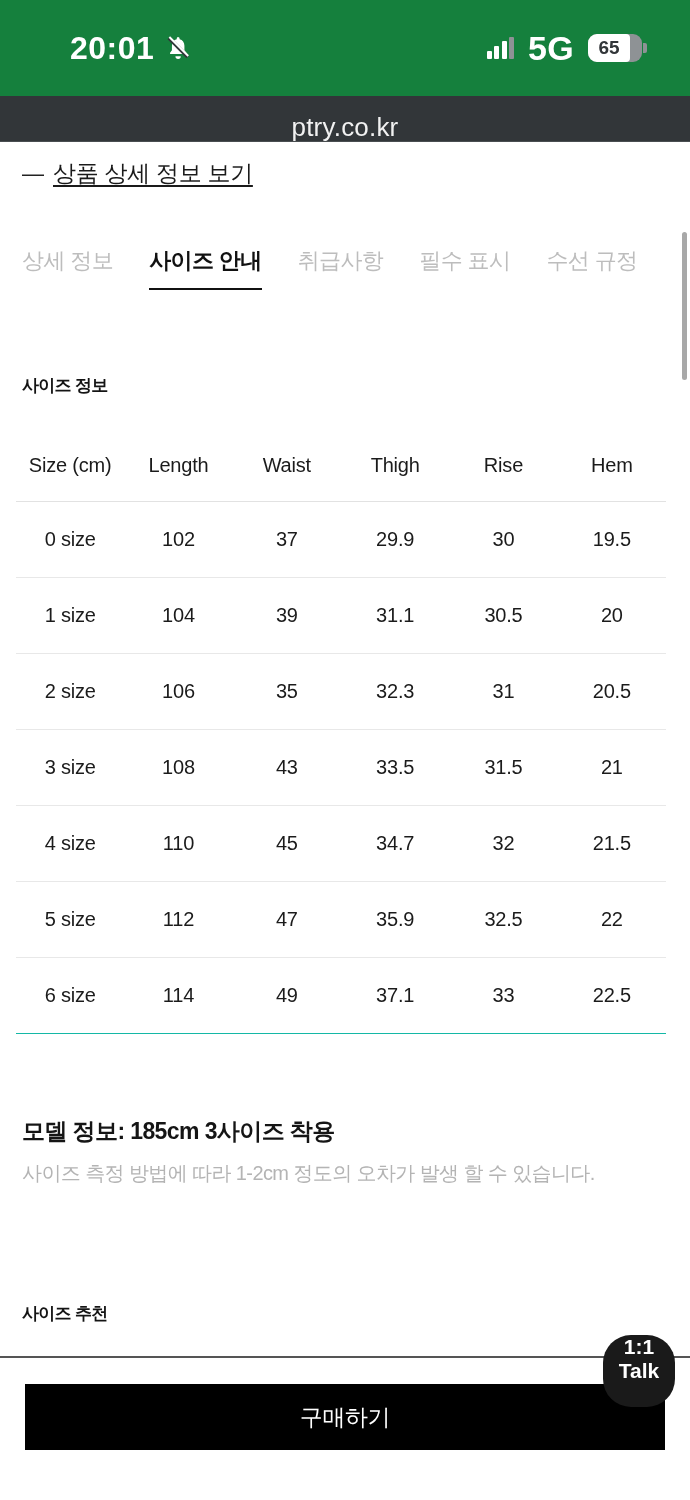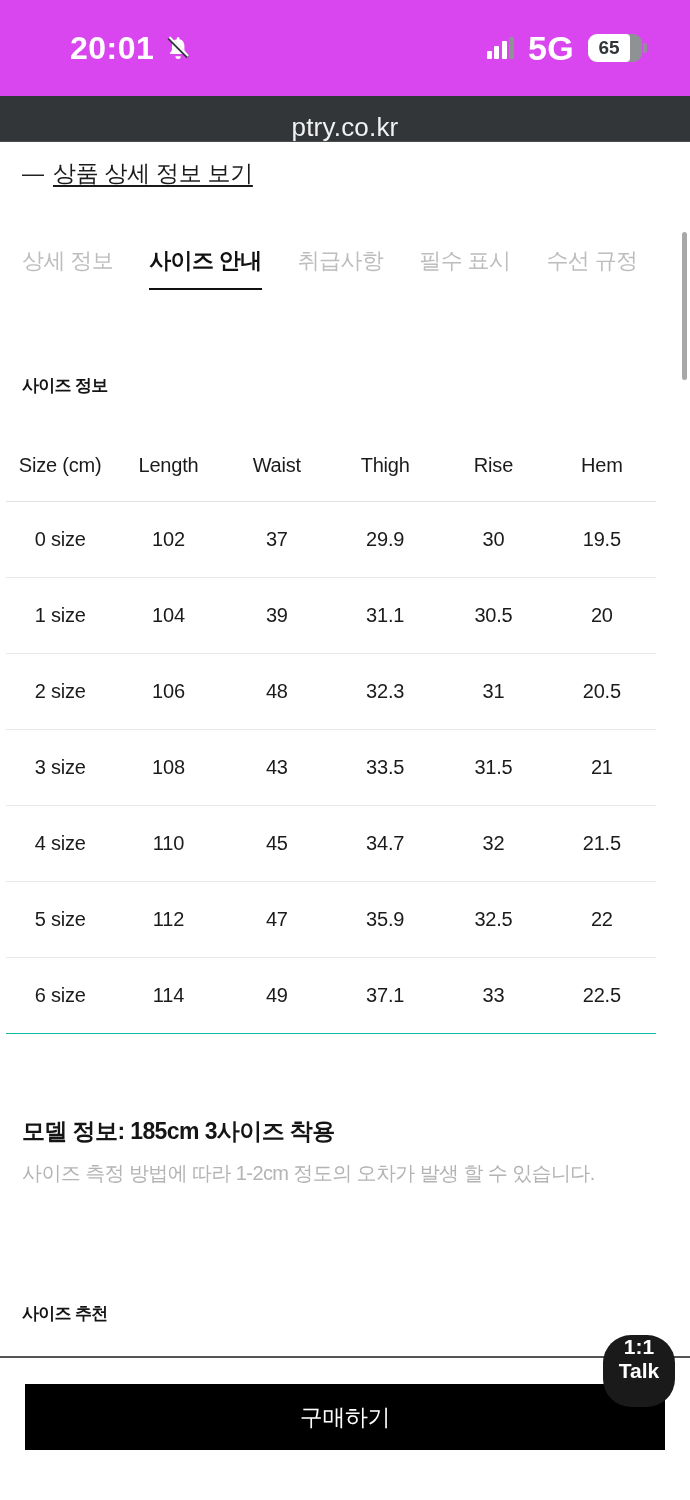--- a/index.html
+++ b/index.html
@@ -7,21 +7,21 @@
     width:690px; height:1500px;
     font-family:"Liberation Sans", sans-serif;
     background:#ffffff;
     overflow:hidden;
   }
   #screen { position:relative; width:690px; height:1500px; background:#fff; overflow:hidden; }
 
   
   .statusbar {
     position:absolute; top:0; left:0; width:690px; height:96px;
-    background:#d946ef;
+    background:#15803d;
     display:flex; align-items:center; justify-content:space-between;
     padding:0 48px 0 70px;
   }
   .status-left { display:flex; align-items:center; gap:10px; }
   .clock { color:#fff; font-size:32px; font-weight:bold; letter-spacing:0.5px; line-height:1; }
   .bell-mute { position:relative; width:28px; height:28px; display:inline-block; }
   .bell-mute svg { display:block; }
   .status-right { display:flex; align-items:center; gap:14px; }
   .signal { display:flex; align-items:flex-end; gap:2.5px; height:22px; }
   .signal i { display:block; width:5px; background:#fff; border-radius:1px; }
@@ -89,21 +89,21 @@
   }
 
   .sec-title {
     position:absolute; left:22px; font-size:17px; font-weight:bold;
     color:#141414; letter-spacing:-0.7px;
   }
   #size-info-title { top:232px; }
   #size-rec-title  { top:1160px; }
 
   .size-table {
-    position:absolute; top:300px; left:6px; width:650px;
+    position:absolute; top:300px; left:16px; width:650px;
     border-collapse:collapse; table-layout:fixed;
   }
   .size-table th {
     font-size:20px; font-weight:normal; color:#1b1b1b;
     padding:12px 0 24px 0; text-align:center; letter-spacing:-0.2px;
   }
   .size-table thead tr { border-bottom:1px solid #e2e2e2; }
   .size-table td {
     font-size:20px; color:#1b1b1b; text-align:center;
     padding:26px 0 26px 0; letter-spacing:-0.2px;
@@ -238,21 +238,21 @@
           <td>1 size</td>
           <td>104</td>
           <td>39</td>
           <td>31.1</td>
           <td>30.5</td>
           <td>20</td>
         </tr>
         <tr>
           <td>2 size</td>
           <td>106</td>
-          <td>48</td>
+          <td>35</td>
           <td>32.3</td>
           <td>31</td>
           <td>20.5</td>
         </tr>
         <tr>
           <td>3 size</td>
           <td>108</td>
           <td>43</td>
           <td>33.5</td>
           <td>31.5</td>

